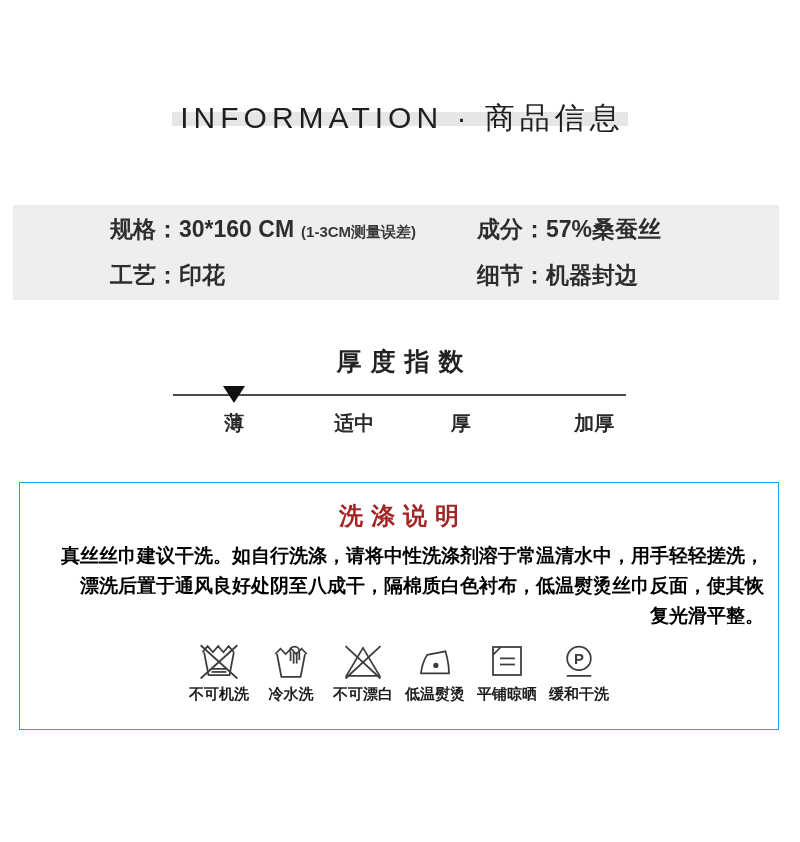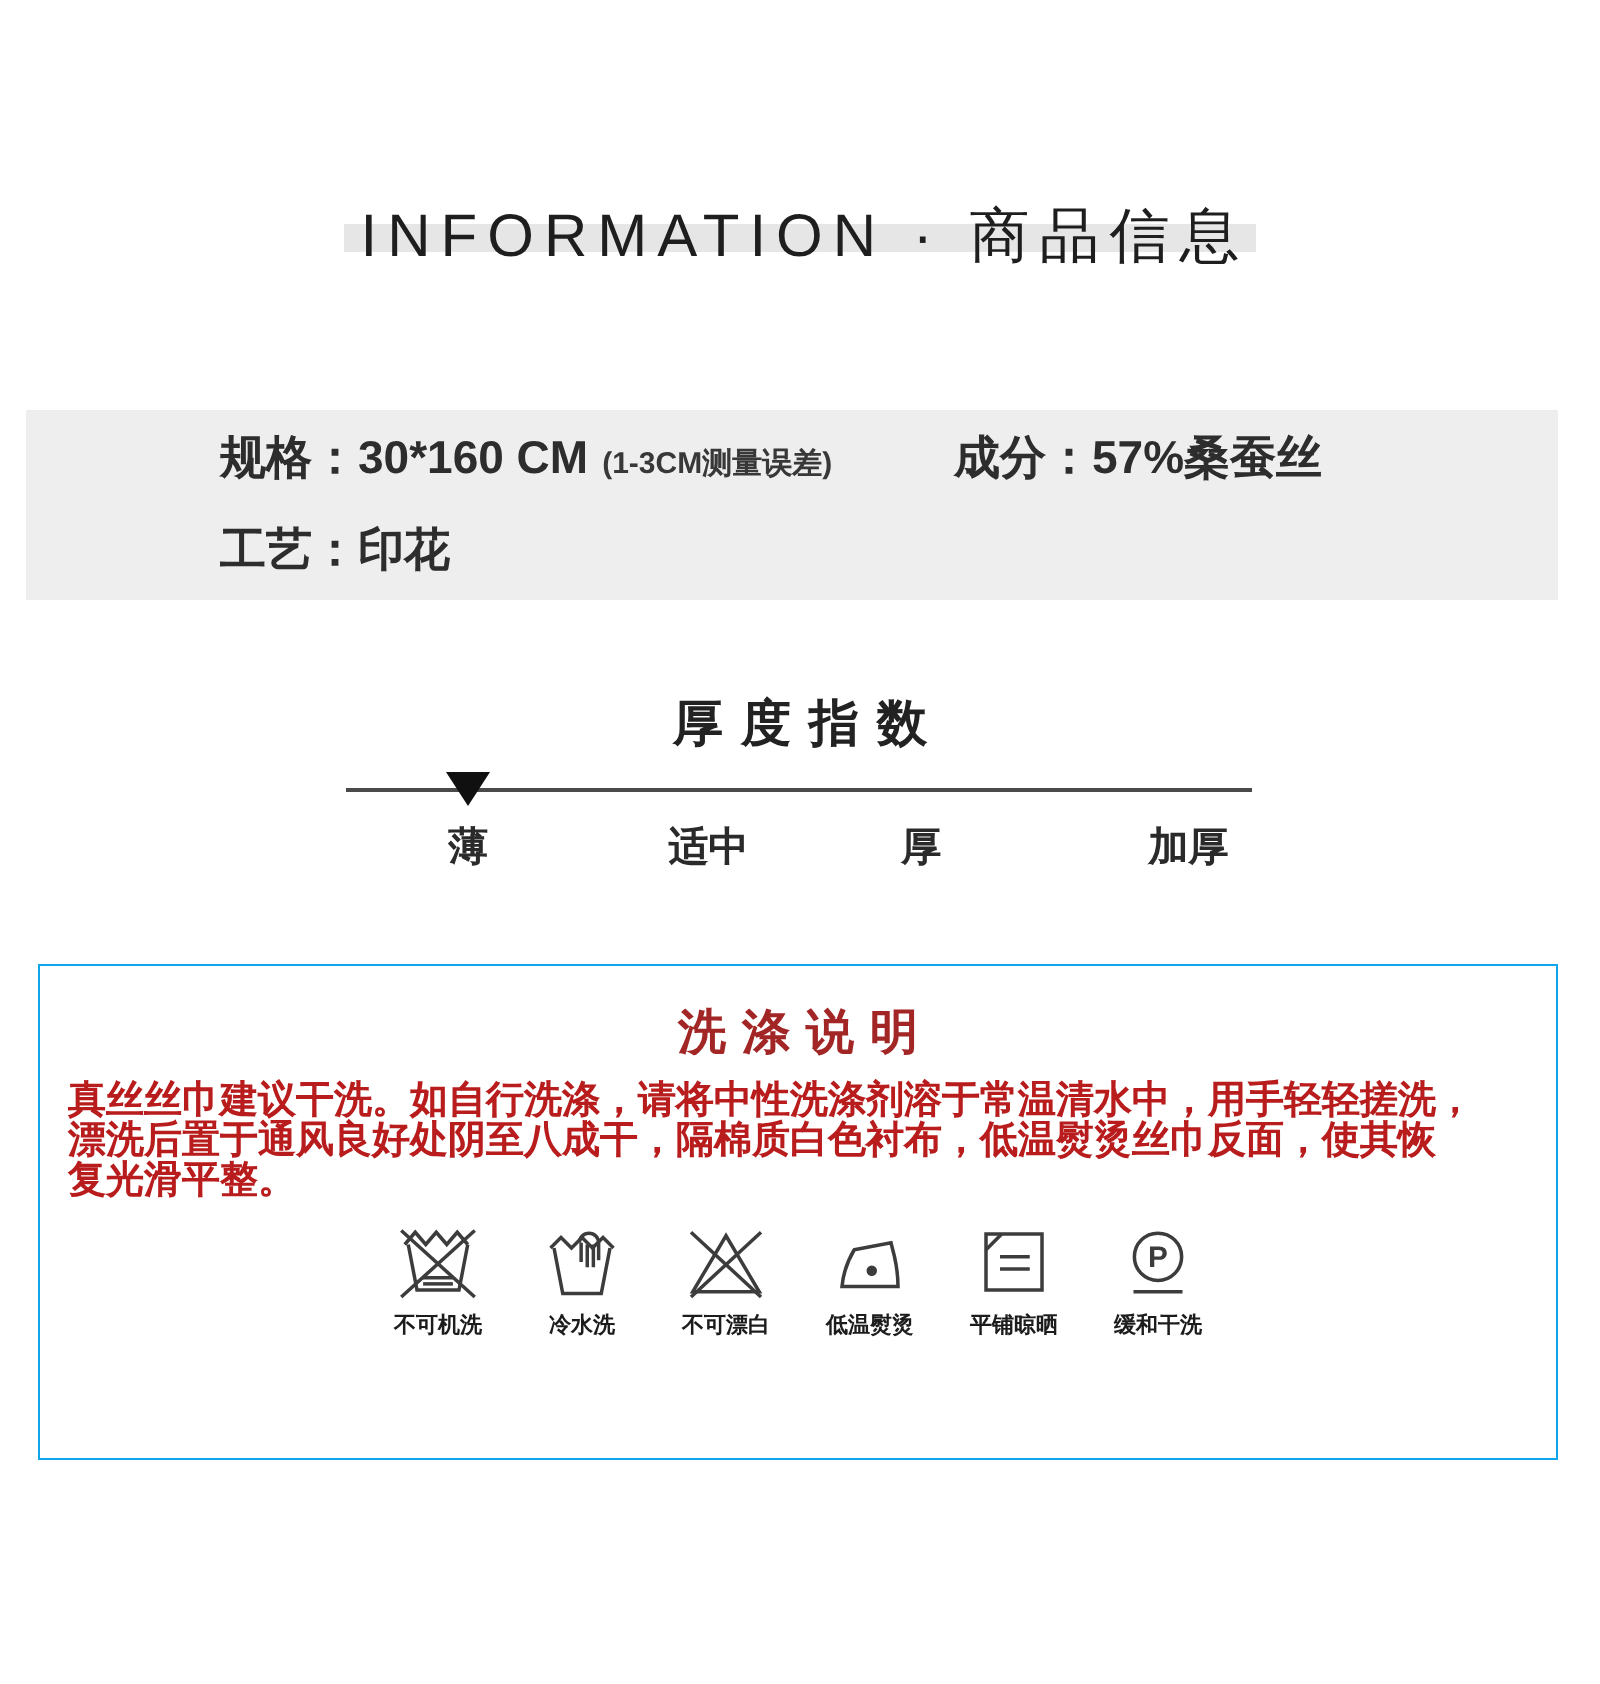--- a/index.html
+++ b/index.html
@@ -57,30 +57,30 @@
   .wash-box {
     position:absolute; left:19px; top:482px; width:760px; height:248px;
     border:1px solid #0ea5e9; background:#fff; box-sizing:border-box;
   }
   .wash-title {
     margin-top:17px; text-align:center;
     font-size:24px; font-weight:700; letter-spacing:8px; padding-left:8px;
     color:#a32626; white-space:nowrap;
   }
   .wash-body {
-    margin:9px 14px 0; text-align:left;
-    font-size:19px; line-height:20px; font-weight:600; color:#b91c1c;
+    margin:9px 14px 0; text-align:right;
+    font-size:19px; line-height:30px; font-weight:600; color:#000000;
     white-space:pre-line;
   }
   .icons-row { margin-top:9px; display:flex; justify-content:center; gap:10px; }
   .care-item { width:62px; display:flex; flex-direction:column; align-items:center; }
   .care-item svg { width:42px; height:42px; display:block; }
   .care-item svg * { stroke:#3c3c3c; stroke-width:2; fill:none; }
   .care-item svg .fill { fill:#3c3c3c; stroke:none; }
-  .care-label { margin-top:3px; font-size:11px; font-weight:700; color:#1c1c1c; white-space:nowrap; }
+  .care-label { margin-top:3px; font-size:15px; font-weight:700; color:#1c1c1c; white-space:nowrap; }
 </style>
 </head>
 <body>
 
 <div class="page">
 
   <div class="title-band"></div>
   <div class="page-title">INFORMATION · 商品信息</div>
 
   <div class="spec-row r1">
@@ -88,20 +88,23 @@
       <span>规格：</span><span>30*160 CM</span><span class="note">(1-3CM测量误差)</span>
     </span>
     <span class="cell right">
       <span>成分：</span><span>57%桑蚕丝</span>
     </span>
   </div>
 
   <div class="spec-row r2">
     <span class="cell left">
       <span>工艺：</span><span>印花</span>
+    </span>
+    <span class="cell right">
+      <span>细节：</span><span>机器封边</span>
     </span>
   </div>
 
   <div class="thickness-title">厚度指数</div>
   <div class="scale">
     <div class="scale-line"></div>
     <div class="scale-marker"></div>
     <span class="scale-label p0">薄</span>
     <span class="scale-label p1">适中</span>
     <span class="scale-label p2">厚</span>

